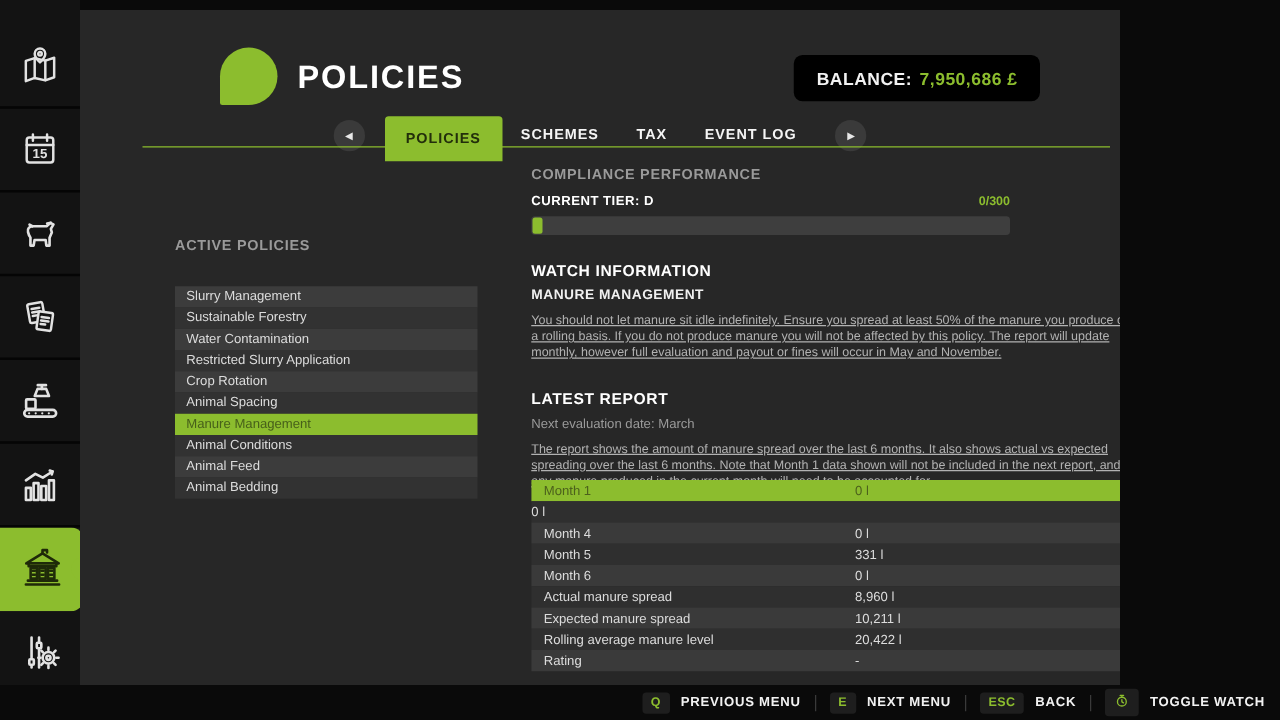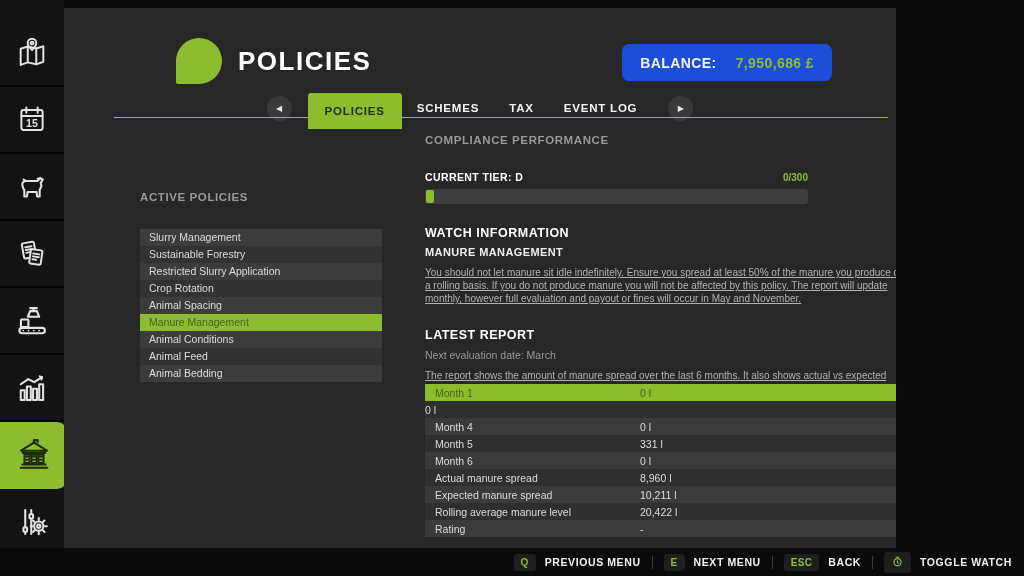--- a/index.html
+++ b/index.html
@@ -14,21 +14,21 @@
   .rail-cell.active .bump { position:absolute; right:-8px; top:50%; margin-top:-9px; width:18px; height:18px; background:#8cbd2e; border-radius:50%; }
   .rail-cell.active .bump::after { content:""; position:absolute; right:4px; top:7px; width:4px; height:4px; background:#1d2607; border-radius:50%; }
 
   
   .panel { position:absolute; left:64px; top:8px; width:832px; height:540px; background:#272727; overflow:hidden; }
 
   .app-header { position:absolute; left:112px; top:30px; display:flex; align-items:center; gap:16px; }
   .app-icon { width:46px; height:46px; background:#8cbd2e; border-radius:23px 23px 23px 2px; display:flex; align-items:center; justify-content:center; }
   .page-title { color:#fff; font-size:26px; font-weight:600; letter-spacing:1.5px; }
 
-  .balance { position:absolute; top:36px; right:64px; height:37px; background:#1d4ed8; border-radius:7px; display:flex; align-items:center; gap:19px; padding:0 18px; }
+  .balance { position:absolute; top:36px; right:64px; height:37px; background:#000000; border-radius:7px; display:flex; align-items:center; gap:6px; padding:0 18px; }
   .balance .lbl { color:#f2f2f2; font-size:14px; font-weight:bold; letter-spacing:.4px; }
   .balance .val { color:#8cbd2e; font-size:14px; font-weight:bold; letter-spacing:.4px; }
 
   
   .tabbar { position:absolute; top:84px; left:0; width:100%; height:32px; display:flex; align-items:center; justify-content:center; gap:8px; }
   .tab-arrow { width:25px; height:25px; border-radius:50%; background:#3a3a3a; border:none; color:#e8e8e8; font-size:8px; display:flex; align-items:center; justify-content:center; cursor:pointer; margin:0 8px; }
   .tab { border:none; background:transparent; color:#f5f5f5; font-family:"Liberation Sans",sans-serif; font-size:11.5px; font-weight:bold; letter-spacing:.8px; padding:0 15px; height:32px; cursor:pointer; }
   .tab.active { background:#8cbd2e; color:#222e0b; border-radius:3px 3px 0 0; height:36px; margin-bottom:-6px; padding:0 17px; position:relative; z-index:2; }
   .tab-underline { position:absolute; top:109px; left:50px; right:8px; height:1px; background:#8cbd2e; }
 
@@ -36,34 +36,34 @@
   .sec-heading { color:#9a9a9a; font-size:11.5px; font-weight:bold; letter-spacing:.6px; }
   .left-col { position:absolute; left:76px; top:142px; width:242px;margin-top:41px; }
   .policy-list { list-style:none; margin-top:26px; }
   .policy-list li { height:17px; line-height:17px; font-size:10.5px; color:#dcdcdc; padding-left:9px; cursor:pointer; white-space:nowrap; overflow:hidden; }
   .policy-list li:nth-child(odd) { background:#3c3c3c; }
   .policy-list li:nth-child(even) { background:#323232; }
   .policy-list li.selected { background:#8cbd2e; color:#47601a; }
 
   
   .right-col { position:absolute; left:361px; top:126px; width:482px; }
-  .tier-row { margin-top:25px; width:383px; display:flex; justify-content:space-between; align-items:flex-end; }
+  .tier-row { margin-top:9px; width:383px; display:flex; justify-content:space-between; align-items:flex-end; }
   .tier-label { color:#fff; font-size:10.5px; font-weight:bold; letter-spacing:.4px; }
   .tier-score { color:#8cbd2e; font-size:10px; font-weight:bold; }
   .progress { margin-top:6px; width:383px; height:15px; background:#3e3e3e; border-radius:3px; padding:1px; }
   .progress .fill { width:8px; height:13px; background:#8cbd2e; border-radius:2px; }
 
   .info-heading { margin-top:22px; color:#fff; font-size:12.5px; font-weight:bold; letter-spacing:.5px; }
   .info-sub { margin-top:6px; color:#f0f0f0; font-size:11px; font-weight:bold; letter-spacing:.4px; }
   .body-text { margin-top:8px; color:#b2b2b2; font-size:10px; line-height:1.32; width:482px;text-decoration:underline; }
   .eval-line { margin-top:7px; color:#9a9a9a; font-size:10.5px; }
 
   
   .report-table { position:absolute; left:361px; top:376px; width:478px; height:164px; overflow:hidden; }
-  .t-row { display:flex; align-items:center; height:17px; font-size:10.5px; color:#dcdcdc; }
+  .t-row { display:flex; align-items:center; height:17px; font-size:10.5px; color:#dcdcdc;gap:44px; }
   .t-row:nth-child(even) { background:#2f2f2f; }
   .t-row:nth-child(odd) { background:#3a3a3a; }
   .t-row.highlight { background:#8cbd2e; color:#4c611c; }
   .t-row .c1 { width:215px; padding-left:10px; }
   .t-row .c2 { flex:1; }
   .scrollbar { position:absolute; left:843px; top:377px; width:4px; height:158px; background:#a8a8a8; border-radius:2px; cursor:pointer; }
 
   
   .footer { position:absolute; left:0; bottom:0; width:1024px; height:28px; background:#0a0a0a; display:flex; align-items:center; justify-content:flex-end; padding-right:12px; }
   .hint { display:flex; align-items:center; gap:9px; cursor:pointer; }
@@ -200,20 +200,21 @@
           <span>▶</span>
         </button>
     </div>
     <div class="tab-underline"></div>
 
     <section class="left-col">
       <h2 class="sec-heading">ACTIVE POLICIES</h2>
       <ul class="policy-list" id="policy-list">
           <li class="">Slurry Management</li>
           <li class="">Sustainable Forestry</li>
+          <li class="">Water Contamination</li>
           <li class="">Restricted Slurry Application</li>
           <li class="">Crop Rotation</li>
           <li class="">Animal Spacing</li>
           <li class="selected">Manure Management</li>
           <li class="">Animal Conditions</li>
           <li class="">Animal Feed</li>
           <li class="">Animal Bedding</li>
         </ul>
     </section>
 

